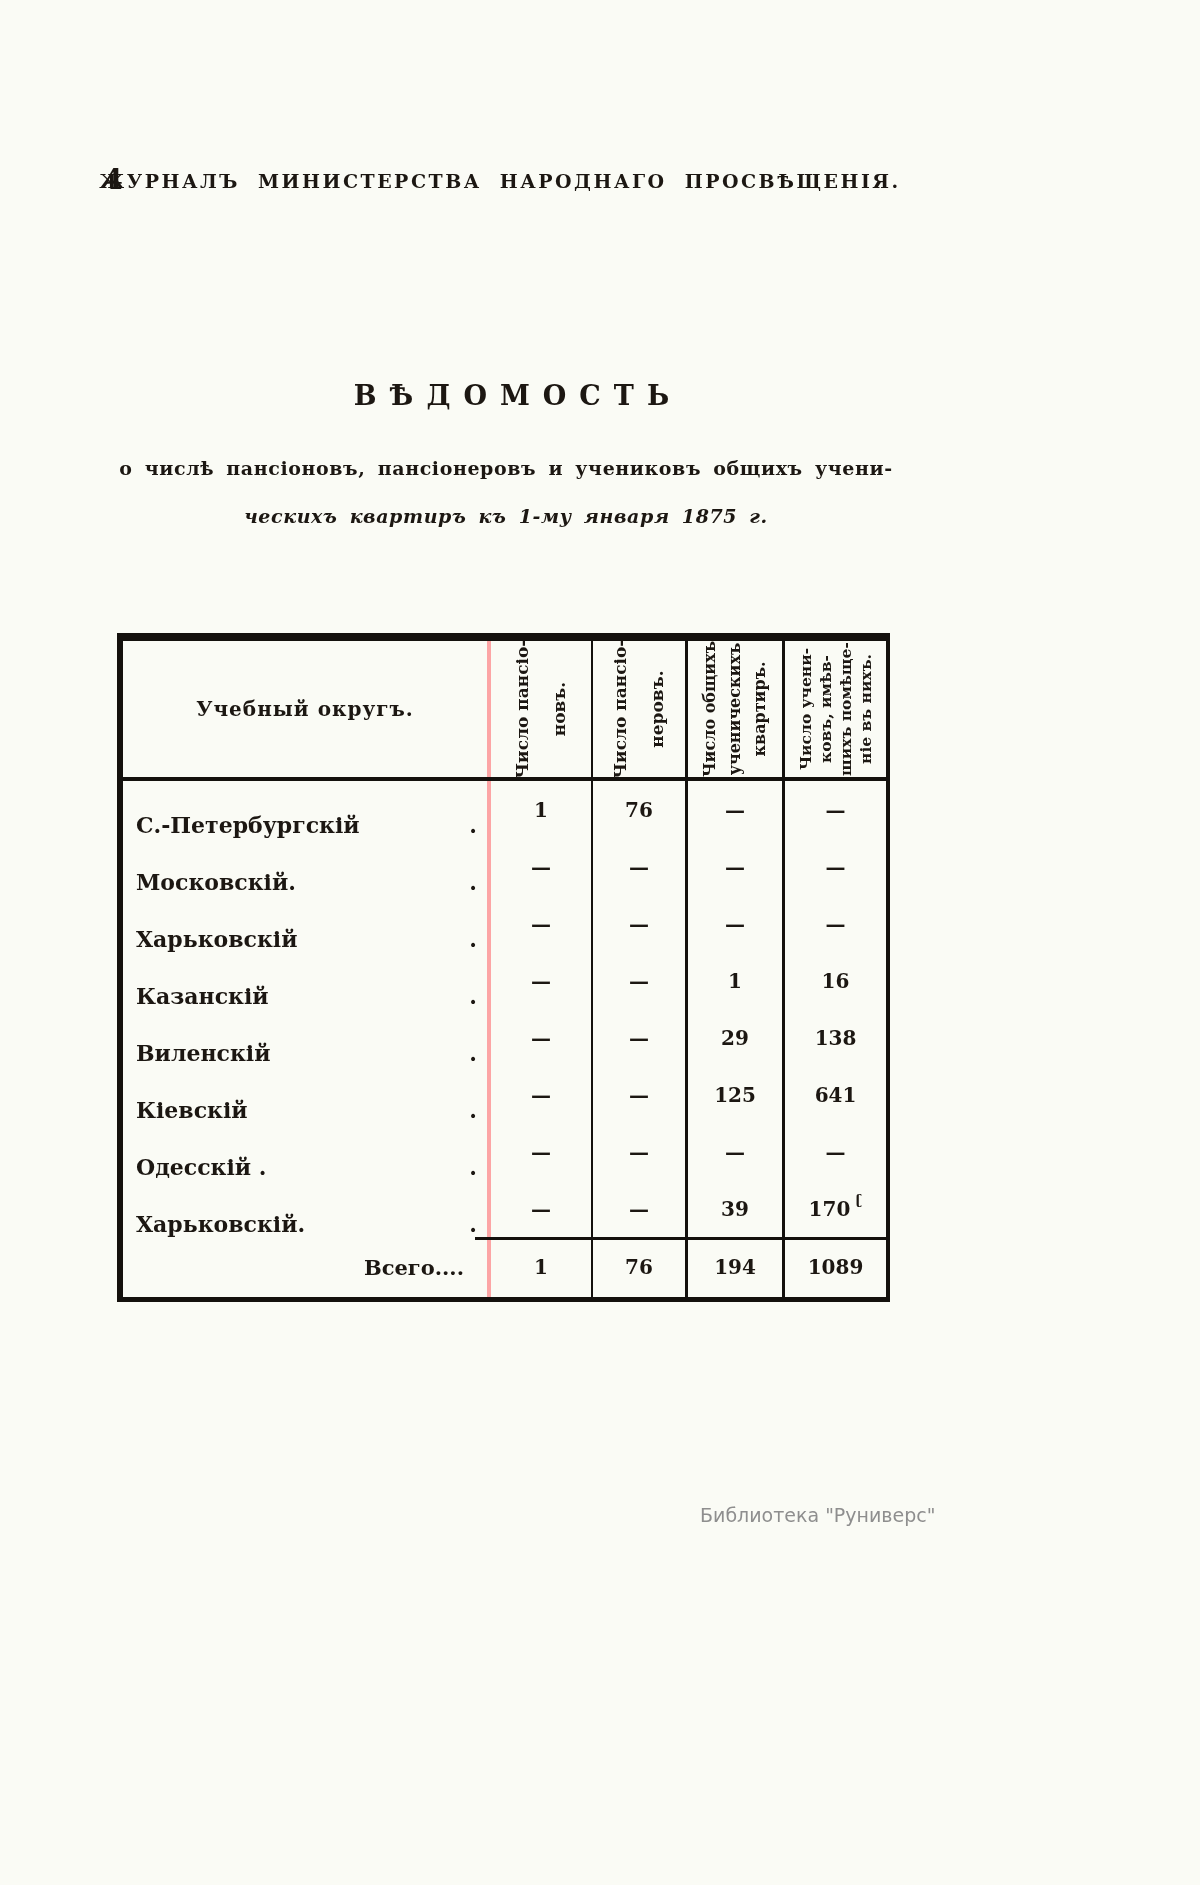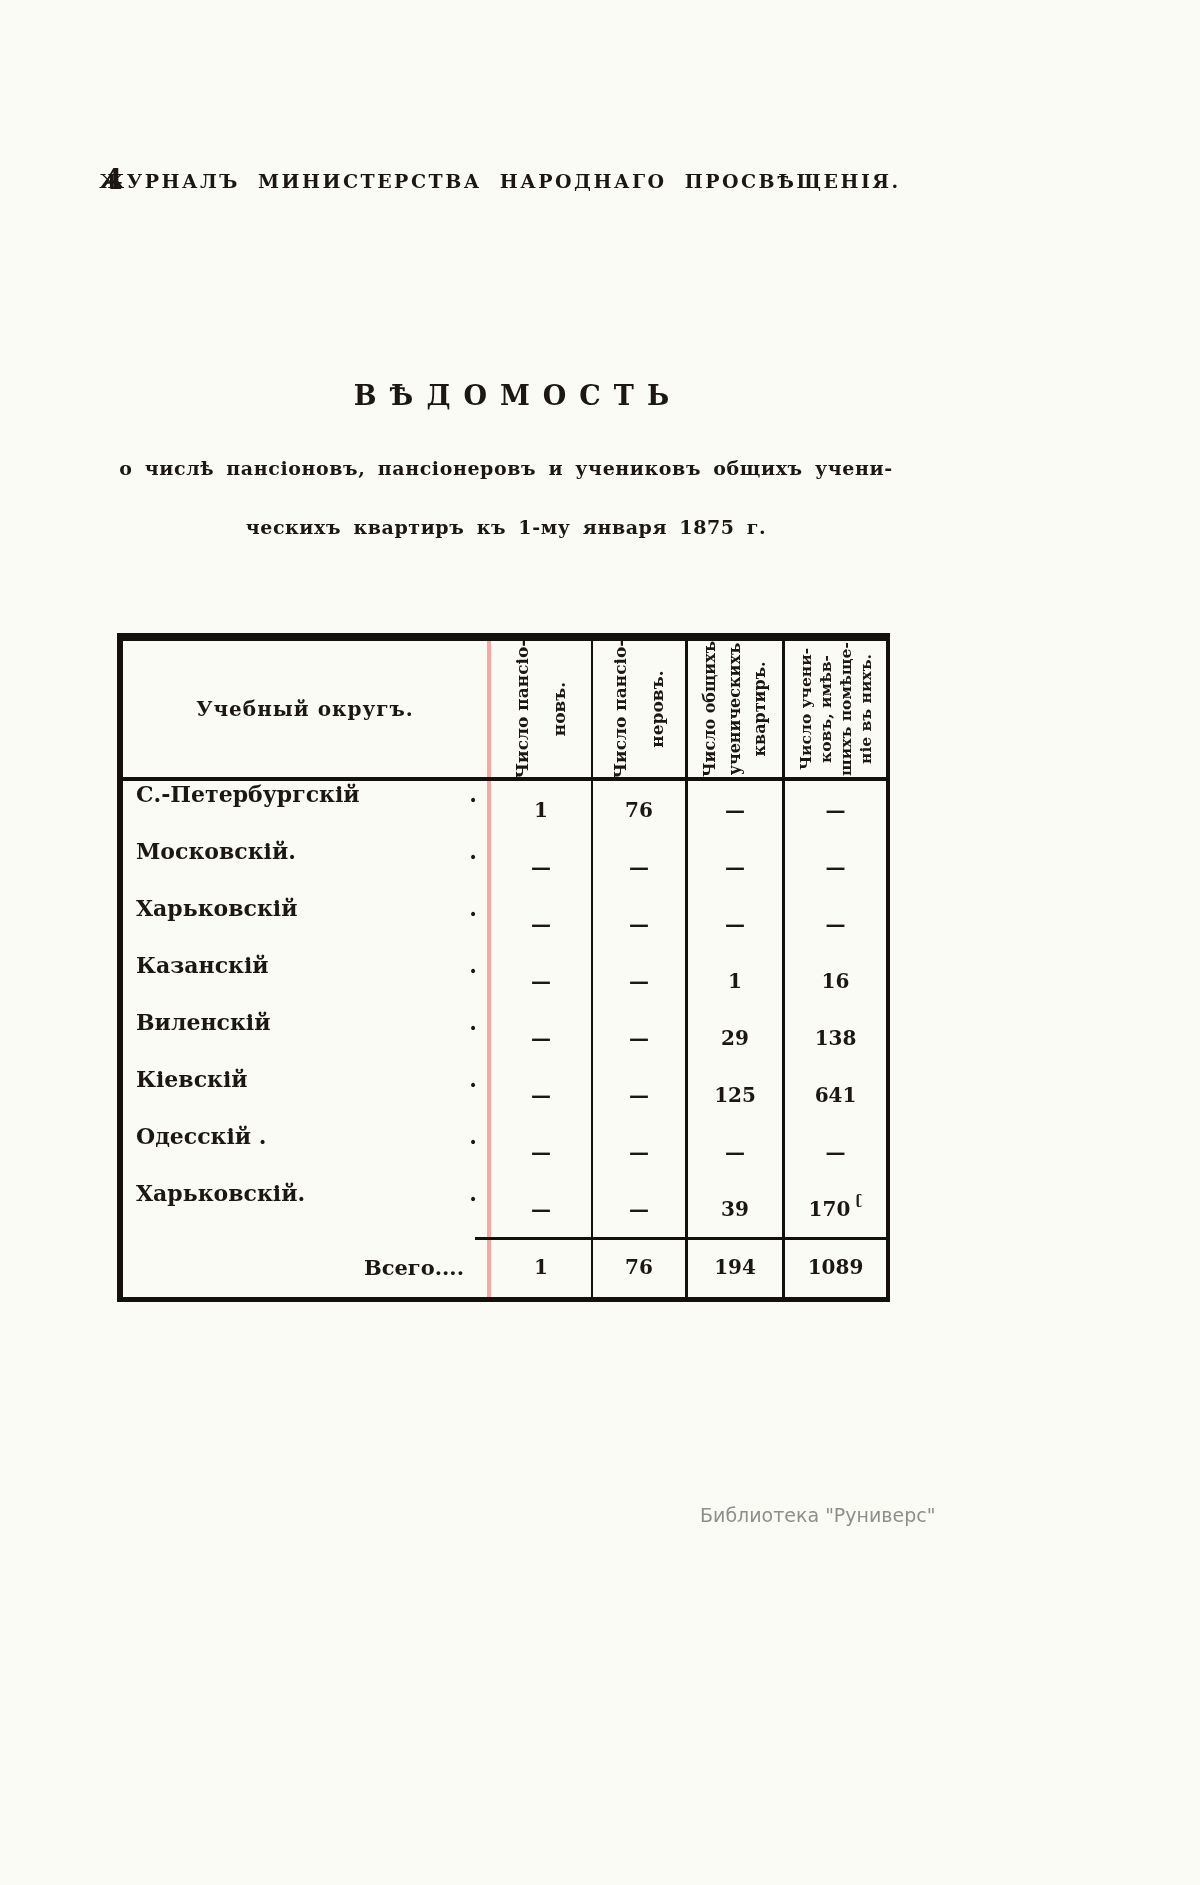--- a/index.html
+++ b/index.html
@@ -15,21 +15,21 @@
   }
   .doc-title {
     position:absolute; left:0; top:380px; width:1012px; text-align:center;
     font-size:27px; font-weight:bold; letter-spacing:13px;padding-left:12px;
   }
   .subtitle {
     position:absolute; left:0; width:1012px; text-align:center;
     font-size:19px; font-weight:bold; letter-spacing:0.6px; word-spacing:5px;
   }
   .sub1 { top:457px; }
-  .sub2 { top:516px; }
+  .sub2 { top:505px;font-style:italic; }
 
   .stats-table {
     position:absolute; left:117px; top:633px; width:773px;
     box-sizing:border-box;
     border:solid #14110d; border-width:8px 4px 5px 6px;
   }
   .thead { display:flex; height:136px; border-bottom:4px solid #14110d; }
   .trow  { display:flex; height:57px; }
   .totrow{ display:flex; height:60px; position:relative; }
   .c { box-sizing:border-box; flex-shrink:0; }
@@ -45,21 +45,21 @@
   .rotcell { position:relative; }
   .rot {
     position:absolute; top:50%; left:50%;
     transform:translate(-50%,-50%) rotate(-90deg);
     white-space:pre-line; text-align:center; font-weight:bold;
   }
   .c2 .rot, .c3 .rot { font-size:17px; line-height:2.2; width:140px; }
   .c4 .rot { font-size:16px; line-height:1.55; width:150px; }
   .c5 .rot { font-size:15.5px; line-height:1.3; width:165px; }
   .labelcell {
-    display:flex; align-items:flex-start; justify-content:space-between;
+    display:flex; align-items:flex-end; justify-content:space-between;
     padding:0 10px 0 13px; font-size:22px; font-weight:bold;
   }
   .dot { font-size:22px; font-weight:bold; }
   .vcell {
     display:flex; align-items:center; justify-content:center;
     font-size:20px; font-weight:bold;
   }
   .totline { position:absolute; top:0; left:352px; right:0; height:0; border-top:3px solid #14110d; }
   .totlabel {
     display:flex; align-items:center; justify-content:flex-end;

